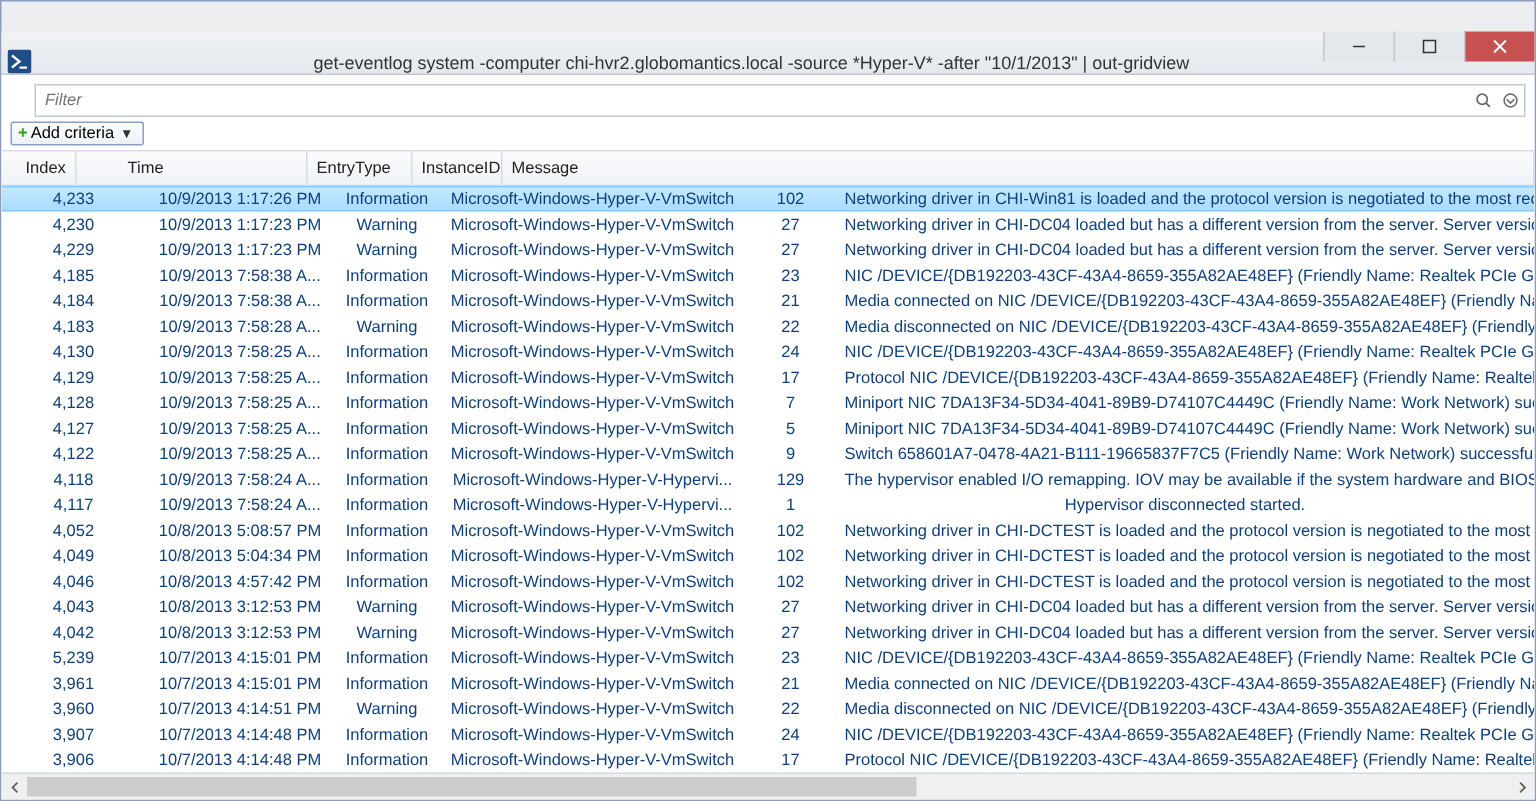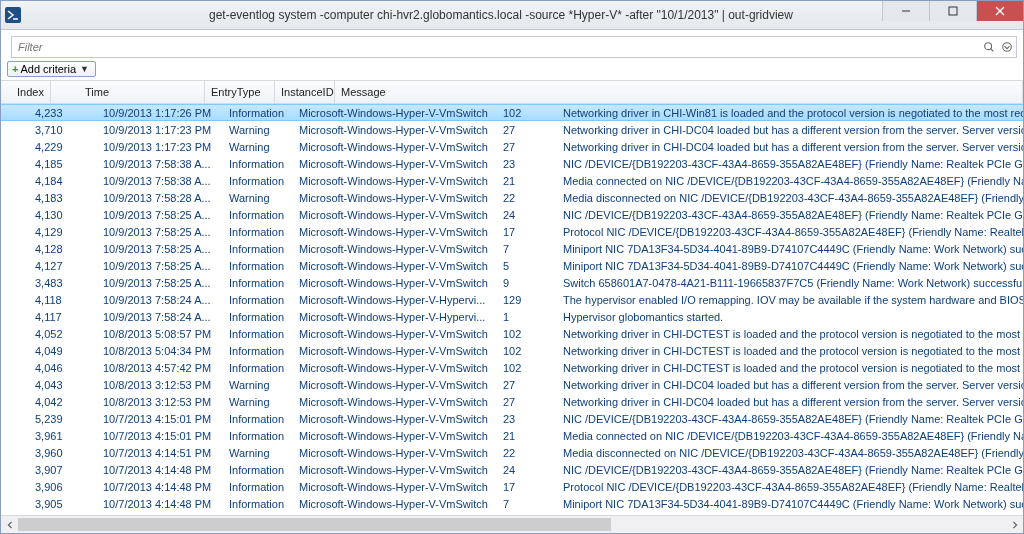--- a/index.html
+++ b/index.html
@@ -1,35 +1,35 @@
 <!DOCTYPE html>
 <html><head>
 <meta charset="utf-8">
 <style>
   html,body{margin:0;padding:0;font-family:Segoe UI,Arial,sans-serif;font-size:11px;color:#000;background:#fff;height:100%;}
   .window{width:1024px;height:534px;box-sizing:border-box;background:#eceef0;border:1px solid #8a9dbf;display:flex;flex-direction:column;}
-  .titlebar{height:28px;background:linear-gradient(#f1f3f5,#e4e8ec);display:flex;align-items:center;border-bottom:1px solid #c0c7d0; padding-left:4px;}
+  .titlebar{height:28px;background:linear-gradient(#f1f3f5,#e4e8ec);display:flex;align-items:flex-end;border-bottom:1px solid #c0c7d0; padding-left:4px;margin-top:20px;}
   .title-icon{width:16px;height:16px;display:inline-flex;align-items:center;justify-content:center;margin-right:8px;}
   .title-icon svg{width:16px;height:16px;}
   .title-text{font-size:12px;color:#333;flex:0 0 auto; margin-left:180px;}
   .title-spacer{flex:1;}
   .win-btns{display:flex;height:20px;align-self:flex-start;}
   .win-btn{width:46px;height:20px;display:flex;align-items:center;justify-content:center;background:#e4e8ec;border-left:1px solid #c0c7d0;}
   .win-btn.close{background:#c75050;color:#fff;}
   .win-btn svg{width:10px;height:10px;}
   .content{flex:1;display:flex;flex-direction:column;background:#fff;margin:0;overflow:hidden;}
-  .filter-row{display:flex;align-items:center;border:1px solid #c4c9d1;margin:6px 6px 3px 10px;background:#fff;height:20px;gap:22px;}
+  .filter-row{display:flex;align-items:center;border:1px solid #c4c9d1;margin:6px 6px 3px 22px;background:#fff;height:20px;gap:22px;}
   .filter-input{flex:1;border:none;outline:none;font-style:italic;color:#999;font-size:11px;padding:2px 6px;font-family:inherit;}
   .filter-icons{display:flex;gap:0;}
   .filter-icons .ic{width:18px;height:18px;display:flex;align-items:center;justify-content:center;color:#555;}
   .criteria-row{margin:0 6px 3px 6px;}
   .add-criteria{display:inline-flex;align-items:center;gap:2px;background:linear-gradient(#fdfdfd,#eef1f4);border:1px solid #88a0c2;border-radius:2px;padding:1px 6px 1px 4px;cursor:default;}
   .add-criteria .plus{color:#2fa11c;font-weight:bold;}
   .add-criteria .chev{font-size:9px;color:#333;margin-left:2px;}
-  .grid-wrap{flex:1;overflow:hidden;display:flex;flex-direction:column;margin:0 0 0 0;}
+  .grid-wrap{flex:1;overflow:hidden;display:flex;flex-direction:column;margin:0 0 0 0;text-align:center;}
   .grid-header{display:flex;background:linear-gradient(#fcfcfd,#eff2f6);border-top:1px solid #d6dbe2;border-bottom:1px solid #d6dbe2;height:22px;align-items:stretch;font-size:11px;color:#222;padding-left:10px;}
   .gh{display:flex;align-items:center;padding:0 6px;border-right:1px solid #d6dbe2;box-sizing:border-box;white-space:nowrap;overflow:hidden;}
   .c-index{width:40px;}
   .c-time{width:126px;margin-left:28px;}
   .c-type{width:70px;}
   .c-source{width:204px;}
   .c-inst{width:60px;}
   .c-msg{flex:1;}
   .grid-body{flex:1;overflow:hidden;}
   .row{display:flex;height:17px;align-items:center;font-size:11px;color:#0f3f7a;white-space:nowrap;padding-left:28px;}
@@ -113,21 +113,21 @@
       <div class="grid-body" id="grid-body">
           <div class="row sel">
             <div class="cell c-index">4,233</div>
             <div class="cell c-time">10/9/2013 1:17:26 PM</div>
             <div class="cell c-type">Information</div>
             <div class="cell c-source">Microsoft-Windows-Hyper-V-VmSwitch</div>
             <div class="cell c-inst">102</div>
             <div class="cell c-msg">Networking driver in CHI-Win81 is loaded and the protocol version is negotiated to the most recent version (Virtual machine ID</div>
           </div>
           <div class="row">
-            <div class="cell c-index">3,710</div>
+            <div class="cell c-index">4,230</div>
             <div class="cell c-time">10/9/2013 1:17:23 PM</div>
             <div class="cell c-type">Warning</div>
             <div class="cell c-source">Microsoft-Windows-Hyper-V-VmSwitch</div>
             <div class="cell c-inst">27</div>
             <div class="cell c-msg">Networking driver in CHI-DC04 loaded but has a different version from the server. Server version 5.0  Client version 4.0 (Virtual </div>
           </div>
           <div class="row">
             <div class="cell c-index">4,229</div>
             <div class="cell c-time">10/9/2013 1:17:23 PM</div>
             <div class="cell c-type">Warning</div>
@@ -185,42 +185,42 @@
           </div>
           <div class="row">
             <div class="cell c-index">4,127</div>
             <div class="cell c-time">10/9/2013 7:58:25 A...</div>
             <div class="cell c-type">Information</div>
             <div class="cell c-source">Microsoft-Windows-Hyper-V-VmSwitch</div>
             <div class="cell c-inst">5</div>
             <div class="cell c-msg">Miniport NIC 7DA13F34-5D34-4041-89B9-D74107C4449C (Friendly Name: Work Network) successfully enabled</div>
           </div>
           <div class="row">
-            <div class="cell c-index">3,483</div>
+            <div class="cell c-index">4,122</div>
             <div class="cell c-time">10/9/2013 7:58:25 A...</div>
             <div class="cell c-type">Information</div>
             <div class="cell c-source">Microsoft-Windows-Hyper-V-VmSwitch</div>
             <div class="cell c-inst">9</div>
             <div class="cell c-msg">Switch 658601A7-0478-4A21-B111-19665837F7C5 (Friendly Name: Work Network) successfully initialized.</div>
           </div>
           <div class="row">
             <div class="cell c-index">4,118</div>
             <div class="cell c-time">10/9/2013 7:58:24 A...</div>
             <div class="cell c-type">Information</div>
             <div class="cell c-source">Microsoft-Windows-Hyper-V-Hypervi...</div>
             <div class="cell c-inst">129</div>
             <div class="cell c-msg">The hypervisor enabled I/O remapping. IOV may be available if the system hardware and BIOS support it.</div>
           </div>
           <div class="row">
             <div class="cell c-index">4,117</div>
             <div class="cell c-time">10/9/2013 7:58:24 A...</div>
             <div class="cell c-type">Information</div>
             <div class="cell c-source">Microsoft-Windows-Hyper-V-Hypervi...</div>
             <div class="cell c-inst">1</div>
-            <div class="cell c-msg">Hypervisor globomantics started.</div>
+            <div class="cell c-msg">Hypervisor disconnected started.</div>
           </div>
           <div class="row">
             <div class="cell c-index">4,052</div>
             <div class="cell c-time">10/8/2013 5:08:57 PM</div>
             <div class="cell c-type">Information</div>
             <div class="cell c-source">Microsoft-Windows-Hyper-V-VmSwitch</div>
             <div class="cell c-inst">102</div>
             <div class="cell c-msg">Networking driver in CHI-DCTEST is loaded and the protocol version is negotiated to the most recent version (Virtual machine I</div>
           </div>
           <div class="row">

